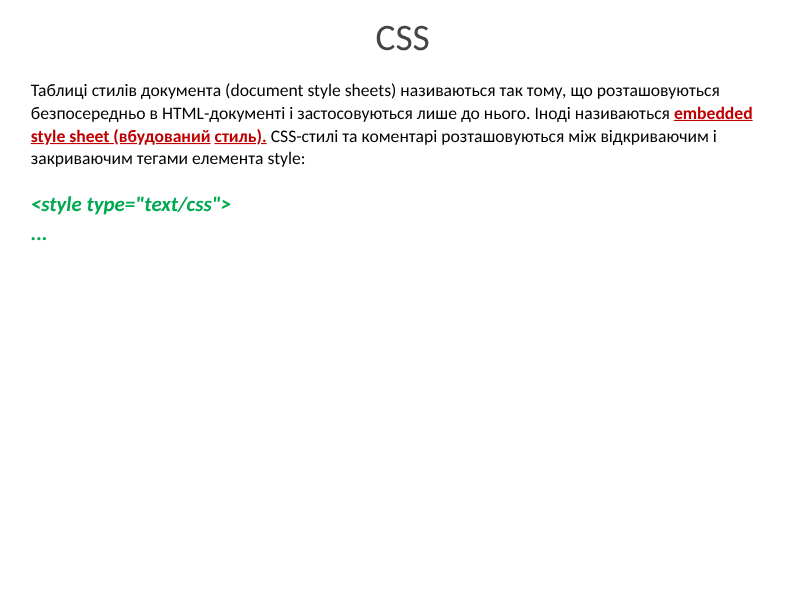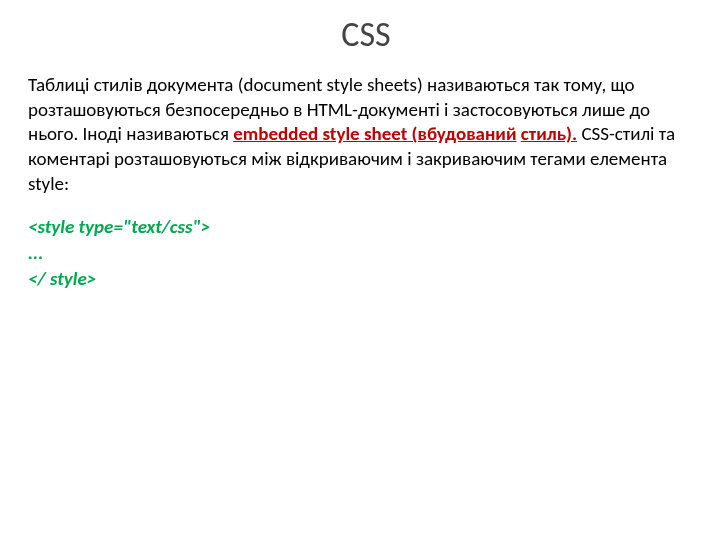--- a/index.html
+++ b/index.html
@@ -19,21 +19,21 @@
     padding: 10px 16px 0 28px;
   }
   .title {
     text-align: center;
     font-size: 34px;
     color: #444444;
     margin: 4px 0 18px 0;
     font-weight: 400;
   }
   .para {
-    font-size: 19px;
+    font-size: 16px;
     line-height: 1.3;
     color: #000000;
     margin: 0 0 18px 0;
   }
   .emb-link {
     color: #c00000;
     text-decoration: underline;
     font-weight: bold;
   }
   .code-block {
@@ -54,16 +54,15 @@
   <div class="title">CSS</div>
 
   <p class="para">
     <span>Таблиці стилів документа (document style sheets) називаються так тому, що розташовуються безпосередньо в HTML-документі і застосовуються лише до нього. Іноді називаються </span><span class="emb-link">embedded style sheet (вбудований</span>
     <span class="emb-link">стиль).</span><span> CSS-стилі та коментарі розташовуються між відкриваючим і закриваючим тегами елемента style:</span>
   </p>
 
   <div class="code-block">
     <div class="code-line">&lt;style type="text/css"&gt;</div>
     <div class="code-line"> ...</div>
-    <div class="code-line">&lt;/ style&gt;</div>
   </div>
 
 </div>
 
 </body></html>

